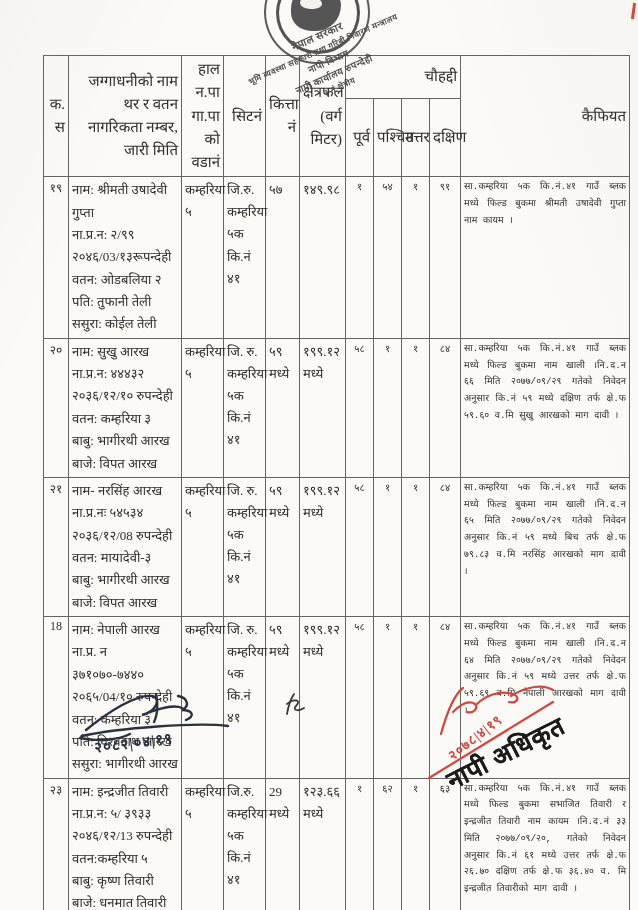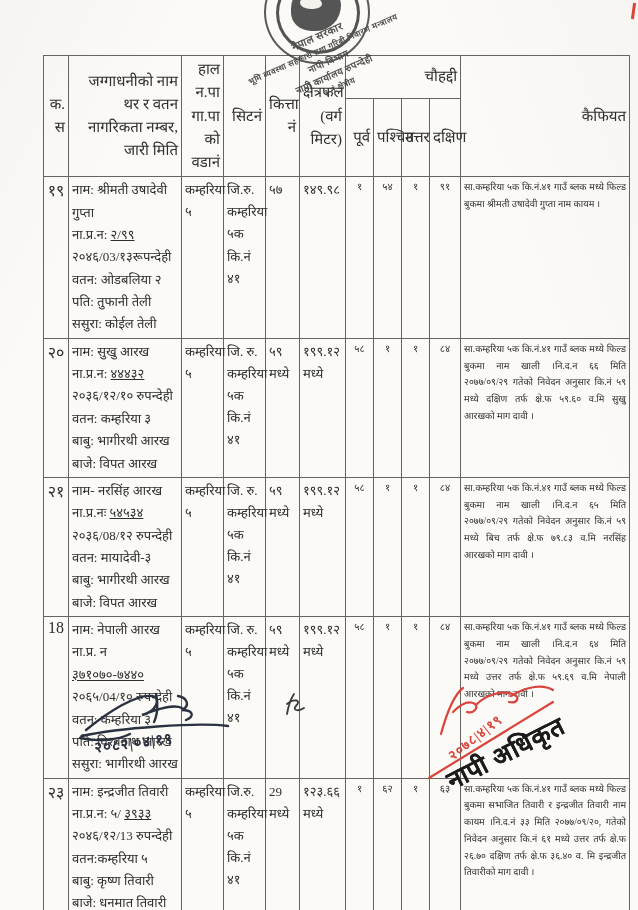--- a/index.html
+++ b/index.html
@@ -25,26 +25,26 @@
         text-align:center;font-size:9.5px;line-height:1.5;font-weight:bold;letter-spacing:.5px;}
   .seal .txt div{white-space:nowrap;}
   .seal .txt .t0{font-size:10.5px;}
   .seal .txt .t1{font-size:8.2px;}
 
   
   table.ledger{position:absolute;left:43px;top:55px;width:586px;border-collapse:collapse;table-layout:fixed;z-index:2;}
   table.ledger td,table.ledger th{border:1px solid #646464;vertical-align:top;padding:2px 3px;
         font-weight:normal;color:#2e2e2e;}
   th{font-size:15px;text-align:right;vertical-align:middle !important;line-height:1.55;}
-  .c-sn{font-size:16px;text-align:center;padding-top:4px;}
+  .c-sn{font-size:12px;text-align:center;padding-top:4px;}
   .c-owner{font-size:13px;line-height:1.72;padding-left:6px;}
   .c-ward,.c-sheet,.c-kitta,.c-area{font-size:13px;line-height:1.7;padding-left:5px;}
   .c-b{font-size:10px;text-align:center;padding-top:4px;}
-  .c-remarks{font-size:9.4px;line-height:1.78;text-align:justify;padding:3px 6px 3px 6px;}
-  .u{text-decoration:underline;}
+  .c-remarks{font-size:9.4px;line-height:1.78;text-align:justify;padding:3px 6px 3px 6px;font-family:Liberation Mono, monospace;}
+  .u{}
   tr.r0{height:85px;} tr.r1{height:110px;} tr.r2{height:110px;} tr.r3{height:110px;} tr.r4{height:144px;}
   tr.h0{height:25px;} tr.h1{height:52px;}
 
   
   .ink{position:absolute;pointer-events:none;}
   .sig-left{left:78px;top:688px;width:190px;height:85px;z-index:3;}
   .sig-left svg{position:absolute;left:0;top:0;}
   .sig-date{position:absolute;left:16px;top:44px;font-size:15px;color:#2a3140;transform:rotate(-7deg);
         font-weight:bold;letter-spacing:1px;white-space:nowrap;}
   .tick-mark{left:282px;top:690px;width:30px;height:30px;z-index:3;}
@@ -206,21 +206,21 @@
 
     <tr class="r2">
       <td class="c-sn">२१</td>
       <td class="c-owner">
         <div>नाम- नरसिंह आरख</div>
         <div>
           <span>ना.प्र.नः</span>
           <span class="u">५४५३४</span>
         </div>
         <div>
-              <div>२०३६/08/१२ रुपन्देही</div>
+              <div>२०३६/१२/08 रुपन्देही</div>
               <div>वतन: मायादेवी-३</div>
               <div>बाबु: भागीरथी आरख</div>
               <div>बाजे: विपत आरख</div>
             </div>
       </td>
       <td class="c-ward">
             <div>कम्हरिया</div>
             <div>५</div>
           </td>
       <td class="c-sheet">

